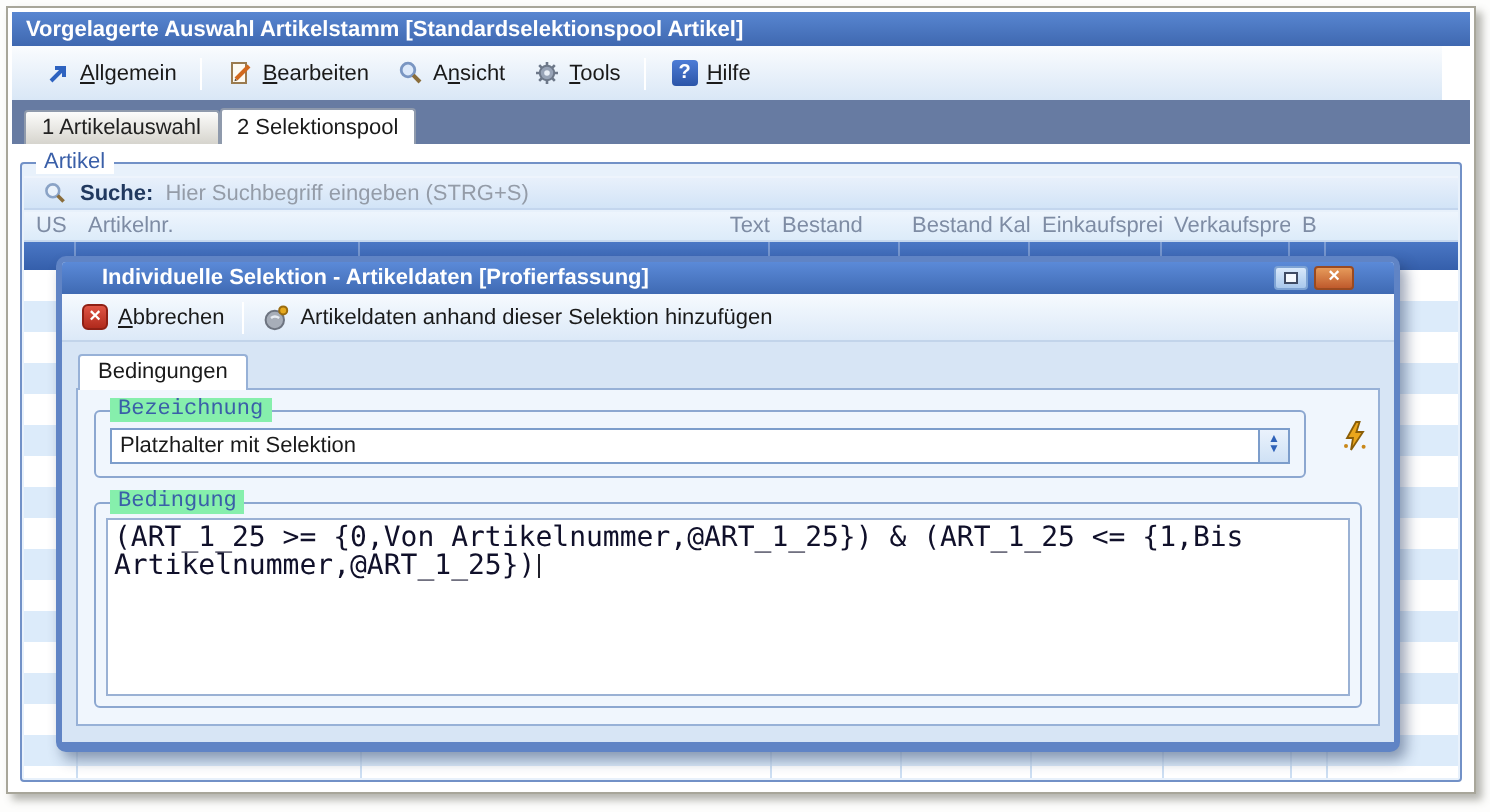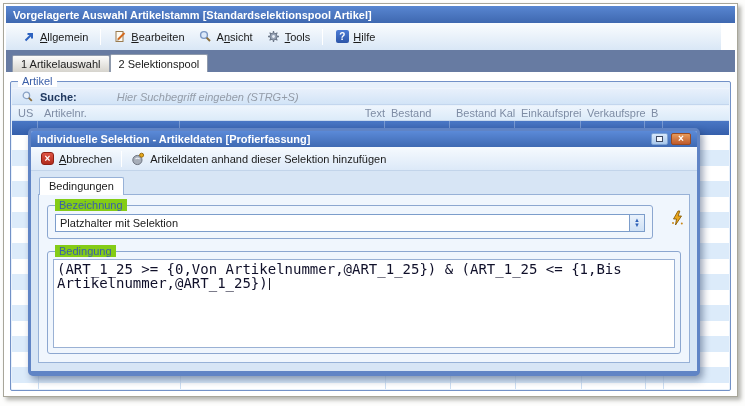--- a/index.html
+++ b/index.html
@@ -35,21 +35,21 @@
   .content { position:absolute; left:2px; top:68px; right:2px; bottom:2px; background:#fff; }
   .artikel-group { position:absolute; left:4px; top:9px; right:4px; bottom:3px;
                    border:1px solid #7291c7; border-radius:2px; background:#e8f1fb; }
   .group-label { position:absolute; top:-7px; left:7px; padding:0 4px; color:#3a5fa8; background:#fff; line-height:12px; }
 
   .searchbar { position:absolute; left:1px; right:1px; top:6px; height:17px;
                background:linear-gradient(#e8f0fb,#d2e4f7);
                border-top:1px solid #eef4fc; border-bottom:1px solid #c3d6ee;
                display:flex; align-items:center; padding:0 8px; gap:6px; }
   .searchbar .slabel { font-weight:bold; color:#21395f; }
-  .searchbar .sval { font-style:italic; color:#949ca8;margin-left:34px; }
+  .searchbar .sval { color:#949ca8; }
 
   .hdr-row { position:absolute; left:1px; right:1px; top:24px; height:15px;
              background:linear-gradient(#eef5fd,#dcebf9); border-bottom:1px solid #c6d8ee;
              display:flex; color:#7e8ca4; }
   .cell { padding:1px 0 0 6px; overflow:hidden; white-space:nowrap; }
   .c0{width:26px;} .c1{width:142px;} .c2{width:205px;text-align:right;} .c3{width:65px;}
   .c4{width:65px;} .c5{width:66px;} .c6{width:64px;} .c7{width:18px;} .cf{flex:1;}
 
   .sel-row { position:absolute; left:1px; right:1px; top:39px; height:14px;
              background:linear-gradient(#4a77c5,#355fab); display:flex; }
@@ -59,21 +59,21 @@
   .grid { position:absolute; left:1px; right:1px; top:53px; bottom:1px;
           background:repeating-linear-gradient(to bottom,#ffffff 0 15.5px,#dcebfa 15.5px 31px); }
   .gl { position:absolute; top:0; bottom:0; width:1px; background:#cddff3; }
 
   
   .dialog { position:absolute; left:28px; top:128px; width:672px; height:248px;
             background:#d7e5f5; border:3px solid #6084c5; border-bottom-width:5px;
             border-radius:5px; box-shadow:3px 4px 7px rgba(30,50,90,.45);
             display:flex; flex-direction:column; }
   .dlg-title { height:16px; background:linear-gradient(#5b8ad8,#3f6ab3);
-               display:flex; align-items:center; padding:0 6px; color:#fff; font-weight:bold;
+               display:flex; align-items:center; padding:0 20px; color:#fff; font-weight:bold;
                border-radius:2px 2px 0 0; }
   .dlg-title .spacer { flex:1; }
   .winbtn { height:12px; display:flex; align-items:center; justify-content:center;
             border-radius:2px; margin-left:3px; }
   .btn-restore { width:17px; background:linear-gradient(#d8e8fa,#a9c8ec); border:1px solid #7ea3d4; }
   .btn-restore i { display:block; width:7px; height:6px; border:1px solid #3e4a63; background:#f4f8fd; }
   .btn-close { width:20px; background:linear-gradient(#e69a5a,#bf5a2c); border:1px solid #9a4a20;
                color:#fff; font-weight:bold; font-size:10px; line-height:10px; }
 
   .dlg-toolbar { height:24px; background:linear-gradient(#f6fafe,#dce9f8);
@@ -87,21 +87,21 @@
   .tsep { width:1px; height:16px; background:#b7c8de; border-right:1px solid #fff; }
 
   .dlg-body { flex:1; padding:6px 7px 7px; position:relative; }
   .dlg-tab { display:inline-block; position:relative; z-index:2; margin-left:1px;
              background:#fff; border:1px solid #97b1d7; border-bottom:none;
              border-radius:2px 2px 0 0; padding:2px 9px 3px; }
   .dlg-panel { position:relative; margin-top:-1px; height:calc(100% - 18px);
                background:#f0f6fd; border:1px solid #97b1d7; padding:10px 8px 8px;
                display:flex; flex-direction:column; }
   .fgroup { position:relative; border:1px solid #8ca7d0; border-radius:3px; }
-  .fgroup > .group-label { background:#84cc16; }
+  .fgroup > .group-label { background:#86efac;font-family:Liberation Mono, monospace; }
   .grp-bez { height:34px; margin-right:28px; }
   .combo { position:absolute; left:7px; right:7px; top:8px; height:18px;
            background:#fff; border:1px solid #7c9dcb; display:flex; }
   .combo-value { flex:1; padding:2px 4px; white-space:nowrap; overflow:hidden; }
   .combo-btn { width:15px; background:linear-gradient(#eaf2fc,#cfe1f5); border-left:1px solid #7c9dcb;
                display:flex; flex-direction:column; align-items:center; justify-content:center;
                color:#2f62b8; font-size:6px; line-height:5px; }
   .amber-btn { position:absolute; right:3px; top:14px; width:18px; height:18px;
                display:flex; align-items:center; justify-content:center; }
   .grp-bed { flex:1; margin-top:12px; }

